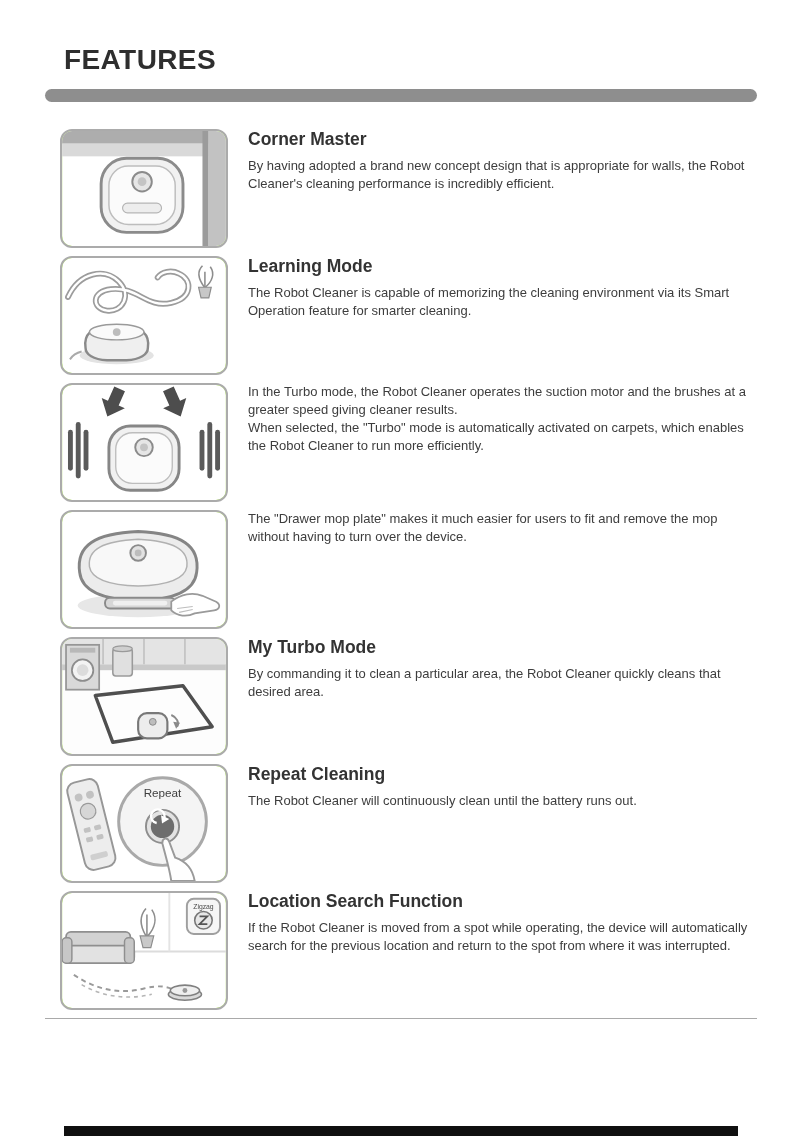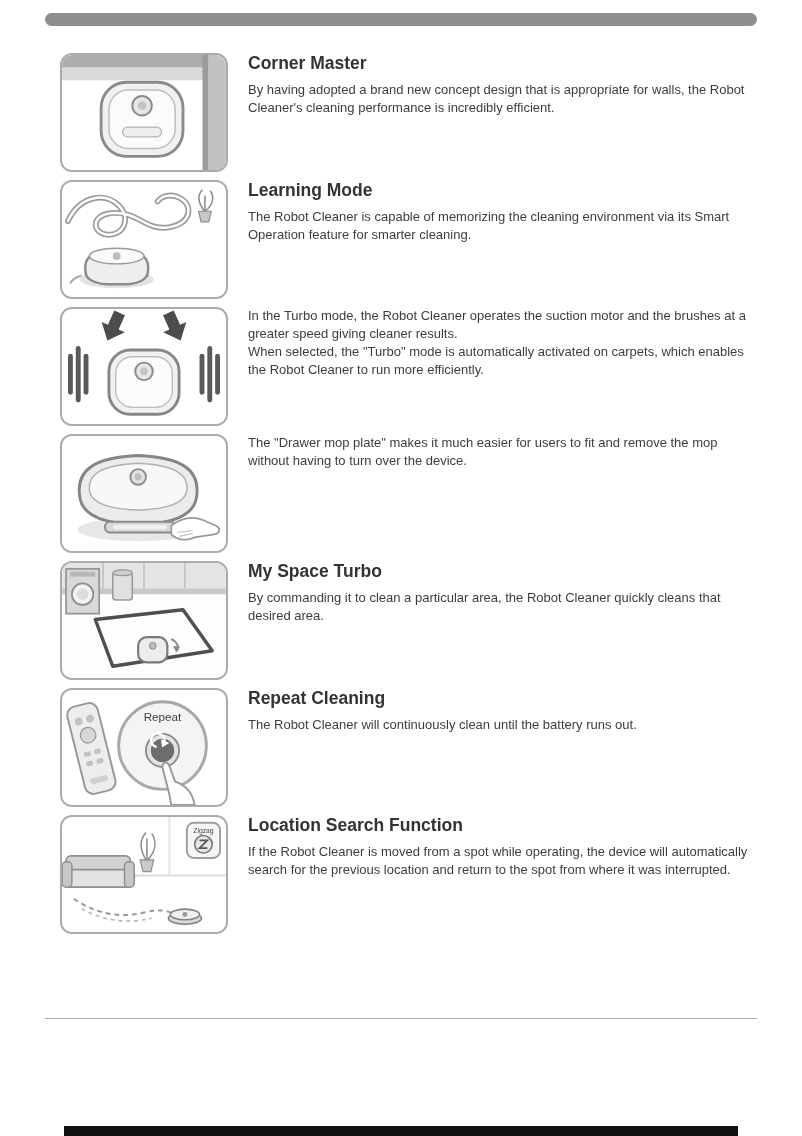--- a/index.html
+++ b/index.html
@@ -32,21 +32,21 @@
     display: flex;
     height: 119px;
     margin-bottom: 8px;
   }
   .thumb {
     flex: 0 0 168px;
     width: 168px;
     height: 119px;
     border: 2.5px solid #ababab;
     border-radius: 12px;
-    background: #e5e5e5;
+    background: #84cc16;
     overflow: hidden;
   }
   .thumb svg { display: block; width: 100%; height: 100%; }
   .feature-text { margin-left: 20px; width: 514px; }
   .feature-title {
     margin: 0 0 7px 0;
     font-size: 17.5px;
     font-weight: 700;
     color: #333333;
   }
@@ -71,20 +71,23 @@
     width: 674px;
     height: 10px;
     background: #101010;
   }
 </style>
 </head>
 <body>
 
 <div class="page">
 
+  <div class="header">
+    <h1 class="page-title">FEATURES</h1>
+  </div>
   <div class="title-rule"></div>
 
   <div class="features">
 
     <section class="feature">
       <div class="thumb">
         <svg viewBox="0 0 168 118">
           <rect x="0" y="0" width="168" height="118" fill="#ffffff"></rect>
           <g>
             <rect x="0" y="0" width="150" height="13" fill="#adadad"></rect>
@@ -222,21 +225,21 @@
           </g>
           <g>
             <rect x="78" y="76" width="30" height="26" rx="9" fill="#ededed" stroke="#787878" stroke-width="2.2"></rect>
             <circle cx="93" cy="85" r="3.5" fill="#bdbdbd" stroke="#8a8a8a" stroke-width="1"></circle>
             <path d="M112,78 a14,10 0 0 1 6,12" fill="none" stroke="#8a8a8a" stroke-width="2"></path>
             <path d="M121,86 l-4,6 -3,-7 z" fill="#8a8a8a"></path>
           </g>
         </svg>
       </div>
       <div class="feature-text">
-        <h2 class="feature-title">My Space Turbo</h2>
+        <h2 class="feature-title">My Turbo Mode</h2>
         <p class="feature-desc">By commanding it to clean a particular area, the Robot Cleaner quickly cleans that desired area.</p>
       </div>
     </section>
 
     <section class="feature">
       <div class="thumb">
         <svg viewBox="0 0 168 118">
           <rect width="168" height="118" fill="#ffffff"></rect>
           <g transform="translate(30,60) rotate(-14)">
             <rect x="-16" y="-46" width="32" height="92" rx="9" fill="#ededed" stroke="#979797" stroke-width="2"></rect>

